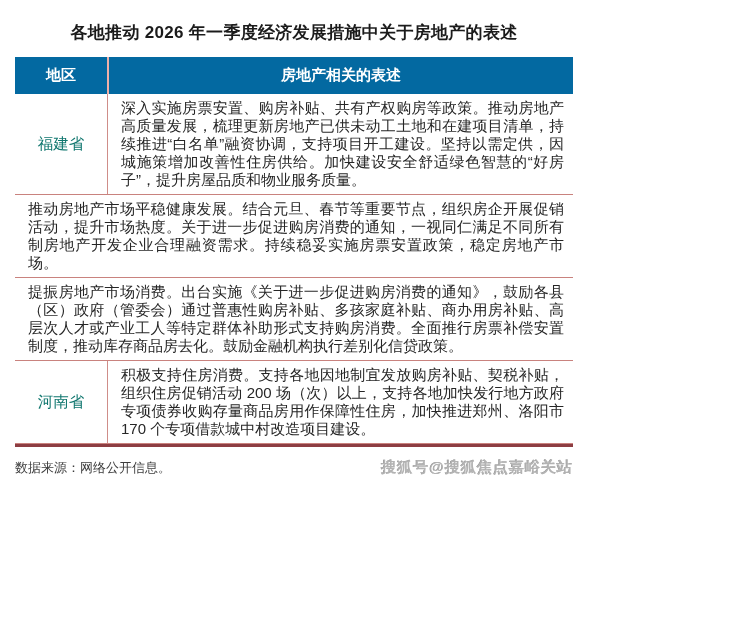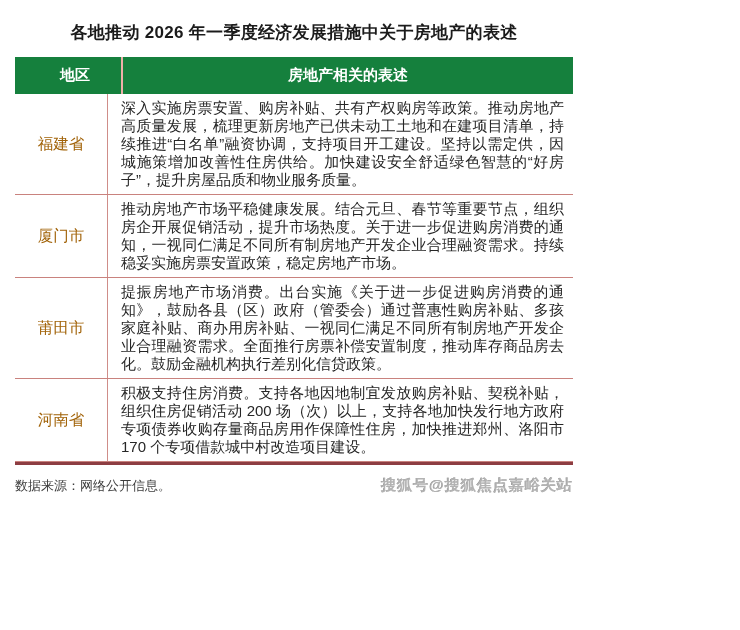--- a/index.html
+++ b/index.html
@@ -25,25 +25,24 @@
     font-size: 17px;
     font-weight: bold;
     color: #1b1b1b;
     letter-spacing: 0.3px;
   }
   .table {
     margin: 13px 15px 0 15px;
   }
   .thead {
     display: flex;
-    background: #15803d;
+    background: #0369a1;
     color: #ffffff;
     font-weight: bold;
     font-size: 15px;
-    padding-left: 14px;
   }
   .thead .th-region {
     width: 92px;
     flex-shrink: 0;
     padding: 9px 0;
     text-align: center;
     border-right: 2px solid #efb0a9;
   }
   .thead .th-desc {
     flex: 1;
@@ -57,21 +56,21 @@
   .trow:last-child {
     border-bottom: 3px solid #8d3d42;
   }
   .td-region {
     width: 92px;
     flex-shrink: 0;
     display: flex;
     align-items: center;
     justify-content: center;
     font-size: 15.5px;
-    color: #a16207;
+    color: #0f766e;
     border-right: 1px solid #cf8d89;
   }
   .td-desc {
     flex: 1;
     padding: 5px 9px 5px 13px;
     font-size: 15px;
     line-height: 18px;
     color: #262626;
     text-align: justify;
   }
@@ -107,27 +106,25 @@
       <div class="th-region">地区</div>
       <div class="th-desc">房地产相关的表述</div>
     </div>
 
     <div class="trow">
       <div class="td-region">福建省</div>
       <div class="td-desc">深入实施房票安置、购房补贴、共有产权购房等政策。推动房地产高质量发展，梳理更新房地产已供未动工土地和在建项目清单，持续推进“白名单”融资协调，支持项目开工建设。坚持以需定供，因城施策增加改善性住房供给。加快建设安全舒适绿色智慧的“好房子”，提升房屋品质和物业服务质量。</div>
     </div>
 
     <div class="trow">
-      <div class="td-region">厦门市</div>
       <div class="td-desc">推动房地产市场平稳健康发展。结合元旦、春节等重要节点，组织房企开展促销活动，提升市场热度。关于进一步促进购房消费的通知，一视同仁满足不同所有制房地产开发企业合理融资需求。持续稳妥实施房票安置政策，稳定房地产市场。</div>
     </div>
 
     <div class="trow">
-      <div class="td-region">莆田市</div>
-      <div class="td-desc">提振房地产市场消费。出台实施《关于进一步促进购房消费的通知》，鼓励各县（区）政府（管委会）通过普惠性购房补贴、多孩家庭补贴、商办用房补贴、一视同仁满足不同所有制房地产开发企业合理融资需求。全面推行房票补偿安置制度，推动库存商品房去化。鼓励金融机构执行差别化信贷政策。</div>
+      <div class="td-desc">提振房地产市场消费。出台实施《关于进一步促进购房消费的通知》，鼓励各县（区）政府（管委会）通过普惠性购房补贴、多孩家庭补贴、商办用房补贴、高层次人才或产业工人等特定群体补助形式支持购房消费。全面推行房票补偿安置制度，推动库存商品房去化。鼓励金融机构执行差别化信贷政策。</div>
     </div>
 
     <div class="trow">
       <div class="td-region">河南省</div>
       <div class="td-desc">积极支持住房消费。支持各地因地制宜发放购房补贴、契税补贴，组织住房促销活动 200 场（次）以上，支持各地加快发行地方政府专项债券收购存量商品房用作保障性住房，加快推进郑州、洛阳市 170 个专项借款城中村改造项目建设。</div>
     </div>
 
     <div class="trow">
     </div>
 

